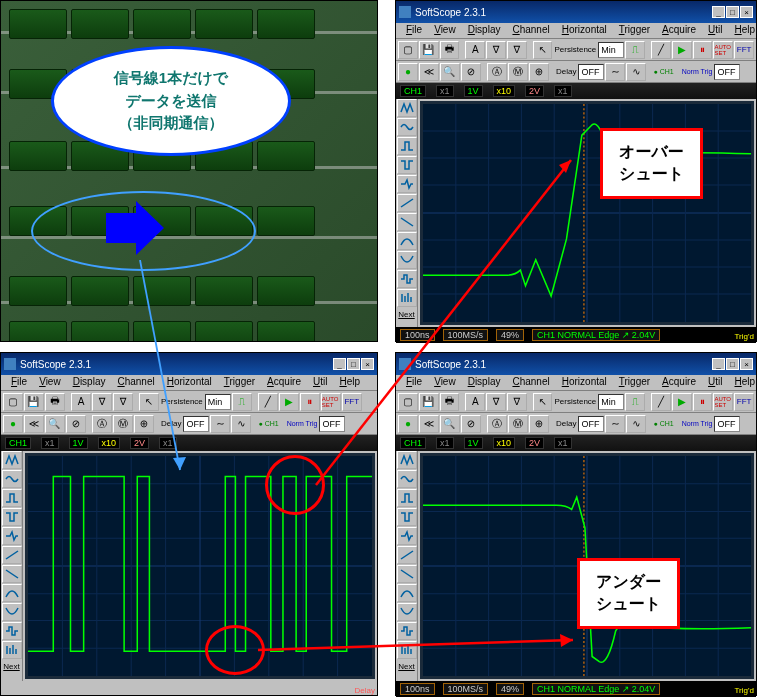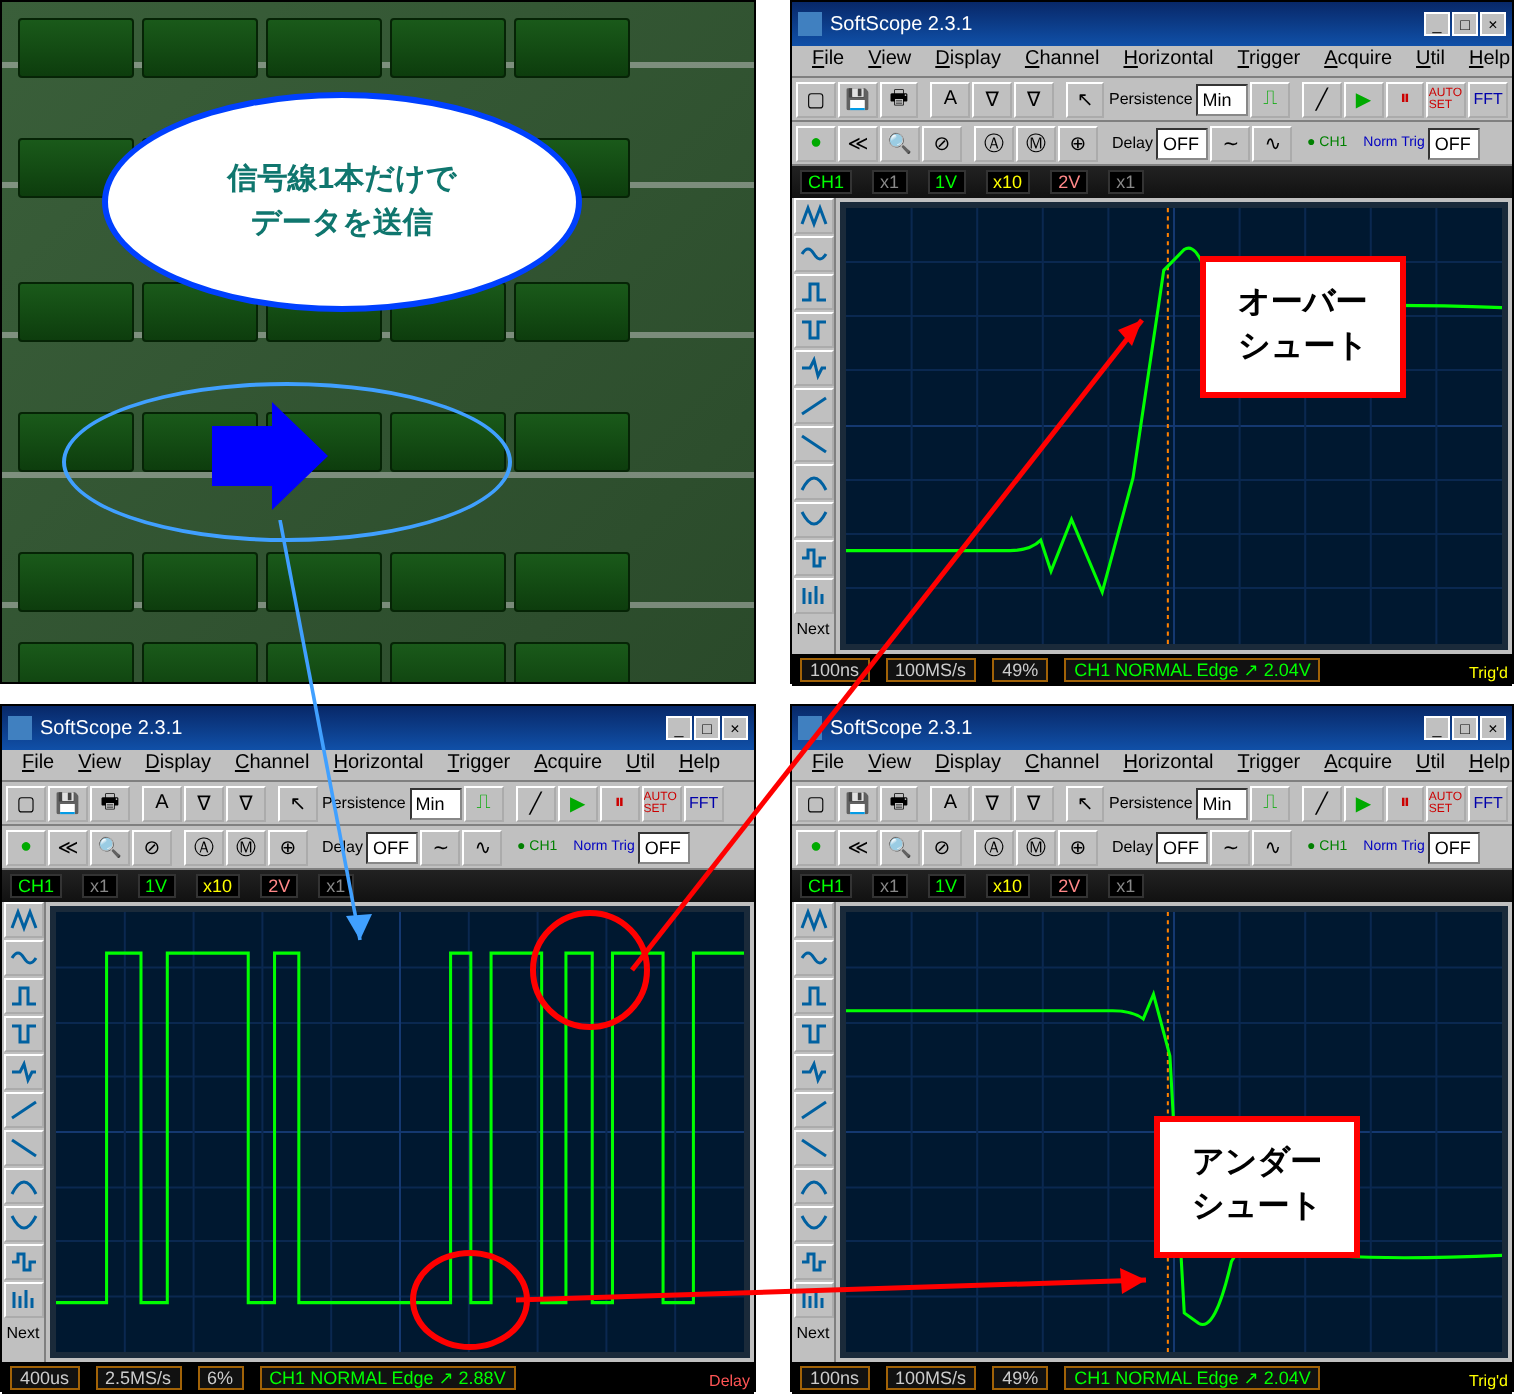--- a/index.html
+++ b/index.html
@@ -41,21 +41,21 @@
   .label-green { color: #008000; }
   .label-blue { color: #0000c0; }
 
   .chanbar { height: 16px; background: linear-gradient(#222, #111); display: flex; align-items: center; font-size: 9px; color: #888; padding: 0 4px; gap: 10px; }
   .chanbar .chip { background: #000; padding: 0 3px; border: 1px solid #333; }
   .chanbar .chip.g { color: #0f0; }
   .chanbar .chip.y { color: #ff0; }
   .chanbar .chip.r { color: #f88; }
 
   .scope-body { display: flex; height: calc(100% - 112px); }
-  .sidebar { width: 22px; background: #c0c0c0; display: flex; flex-direction: column; border-right: 1px solid #808080; }
+  .sidebar { width: 22px; background: #c0c0c0; display: flex; flex-direction: column; border-right: 1px solid #808080; text-decoration: underline; }
   .sbtn { width: 20px; height: 18px; background: #c0c0c0; border: 1px outset #fff; margin: 0 auto 1px; display: flex; align-items: center; justify-content: center; }
   .sbtn svg { width: 14px; height: 12px; stroke: #0060a0; stroke-width: 1.5; fill: none; }
   .next-label { font-size: 8px; text-align: center; padding: 2px 0; }
 
   .waveform { flex: 1; background: #001830; border: 3px solid #1a2a3a; position: relative; margin: 2px; }
   .grid line { stroke: #0a2850; stroke-width: 1; }
   .grid line.center { stroke: #143870; }
   .wave { stroke: #00ff00; stroke-width: 1.5; fill: none; }
   .vcursor { stroke: #ff8000; stroke-width: 1; stroke-dasharray: 2 2; }
 
@@ -135,20 +135,21 @@
         <div class="board"></div>
         <div class="board"></div>
         <div class="board"></div>
         <div class="board"></div>
       </div>
     <div class="blue-oval"></div>
     <div class="big-arrow"></div>
     <div class="speech-bubble">
       <span>信号線1本だけで</span>
       <span>データを送信</span>
+      <span>（非同期通信）</span>
     </div>
   </div>
 
   <div class="scope-win top-right">
     <div class="titlebar">
       <div class="icon"></div>
       <div class="title">SoftScope 2.3.1</div>
       <div class="sysbtn">_</div>
       <div class="sysbtn">□</div>
       <div class="sysbtn">×</div>
@@ -448,26 +449,20 @@
               <line class="center" x1="170" y1="0" x2="170" y2="214"></line>
               <line x1="204" y1="0" x2="204" y2="214"></line>
               <line x1="238" y1="0" x2="238" y2="214"></line>
               <line x1="272" y1="0" x2="272" y2="214"></line>
               <line x1="306" y1="0" x2="306" y2="214"></line>
           </g>
           <path class="wave" d="M0 190 L25 190 L25 20 L42 20 L42 190 L55 190 L55 20 L95 20 L95 190 L108 190 L108 20 L120 20 L120 190 L195 190 L195 20 L205 20 L205 190 L215 190 L215 20 L240 20 L240 190 L252 190 L252 20 L265 20 L265 190 L275 190 L275 20 L300 20 L300 190 L315 190 L315 20 L340 20"></path>
         </svg>
       </div>
     </div>
-    <div class="statusbar">
-      <span class="cell">400us</span>
-      <span class="cell">2.5MS/s</span>
-      <span class="cell">6%</span>
-      <span class="cell g">CH1 NORMAL Edge ↗ 2.88V</span>
-    </div>
     <div class="trigd" style="color:#f55">Delay</div>
   </div>
 
   <div class="scope-win bottom-right">
     <div class="titlebar">
       <div class="icon"></div>
       <div class="title">SoftScope 2.3.1</div>
       <div class="sysbtn">_</div>
       <div class="sysbtn">□</div>
       <div class="sysbtn">×</div>

